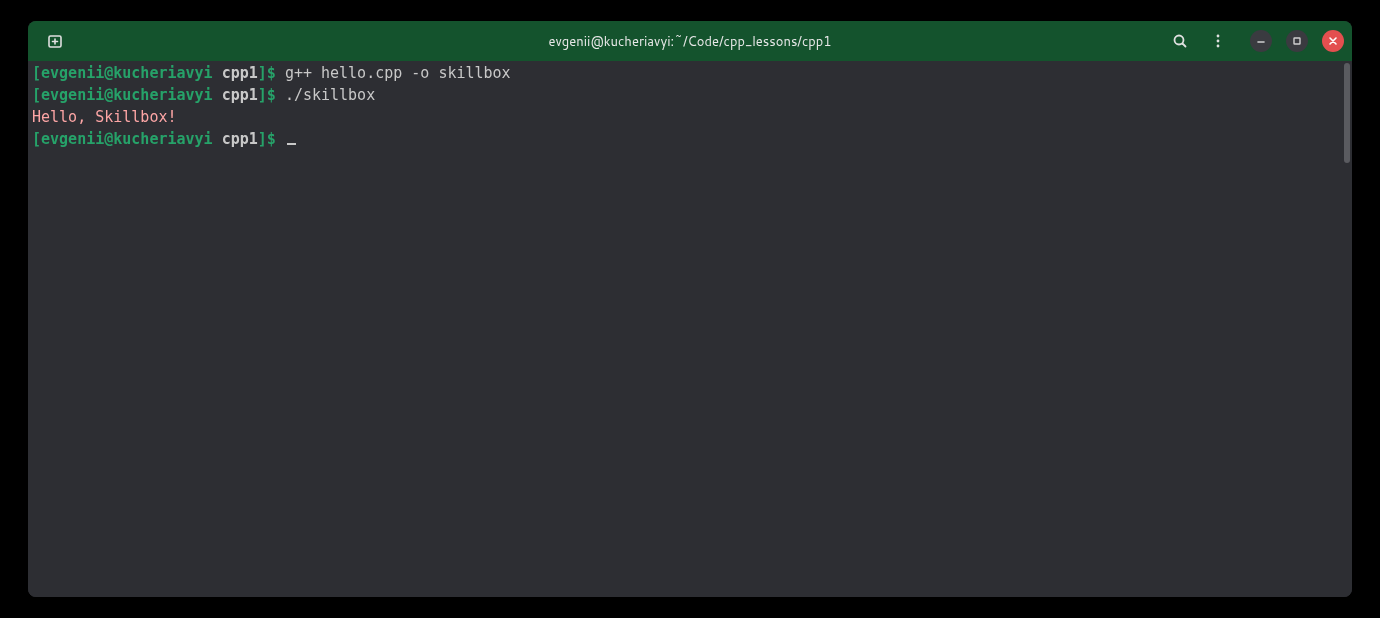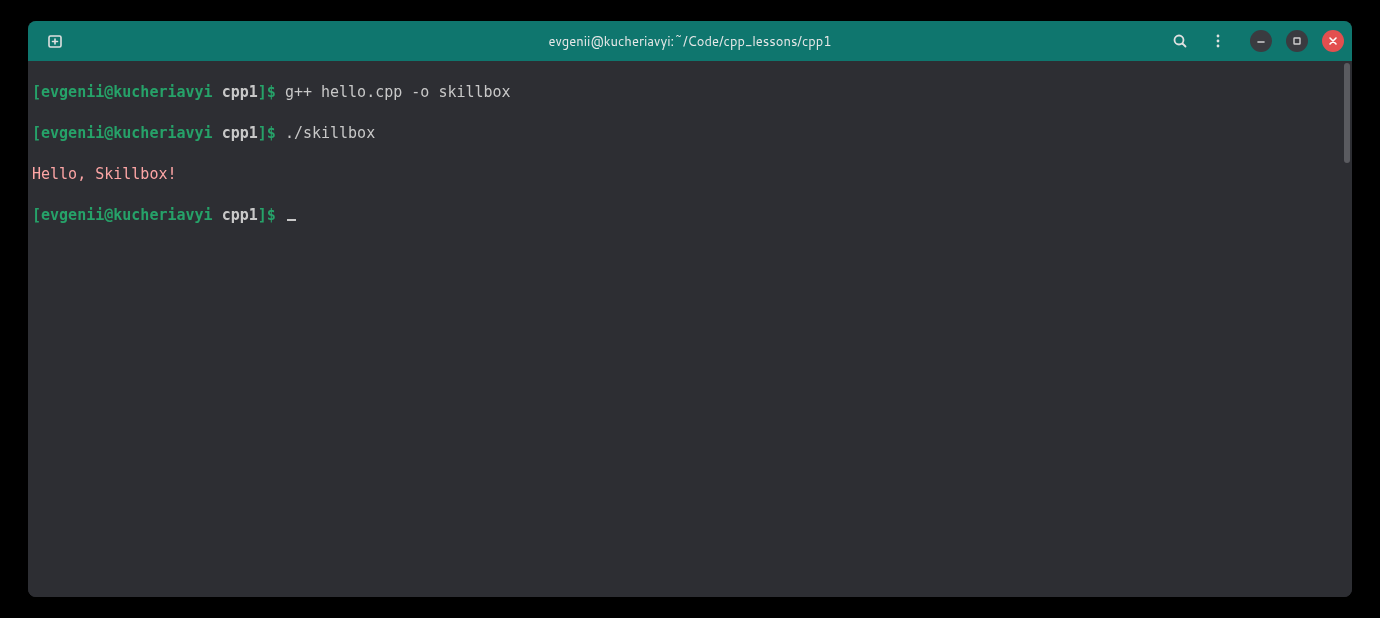--- a/index.html
+++ b/index.html
@@ -20,21 +20,21 @@
       background: #2d2e33;
       border-radius: 8px;
       overflow: hidden;
       display: flex;
       flex-direction: column;
       position: relative;
     }
     
     .titlebar {
       height: 40px;
-      background: #0f766e;
+      background: #14532d;
       display: flex;
       align-items: center;
       padding: 16px 8px;
       position: relative;
       flex-shrink: 0;
     }
     
     .titlebar-left {
       display: flex;
       align-items: center;
@@ -110,21 +110,20 @@
       font-size: 15px;
       line-height: 22px;
       color: #c8c8c8;
       white-space: pre;
       position: relative;
       overflow: hidden;
     }
     
     .terminal-line {
       display: block;
-      margin-top: 19px;
     }
     
     .prompt-bracket { color: #26a269; font-weight: bold; }
     .prompt-user { color: #26a269; font-weight: bold; }
     .prompt-at { color: #26a269; font-weight: bold; }
     .prompt-host { color: #26a269; font-weight: bold; }
     .prompt-dir { color: #c8c8c8; font-weight: bold; }
     .prompt-dollar { color: #26a269; font-weight: bold; }
     .cmd-text { color: #c8c8c8; }
     .output-text { color: #fca5a5; }

